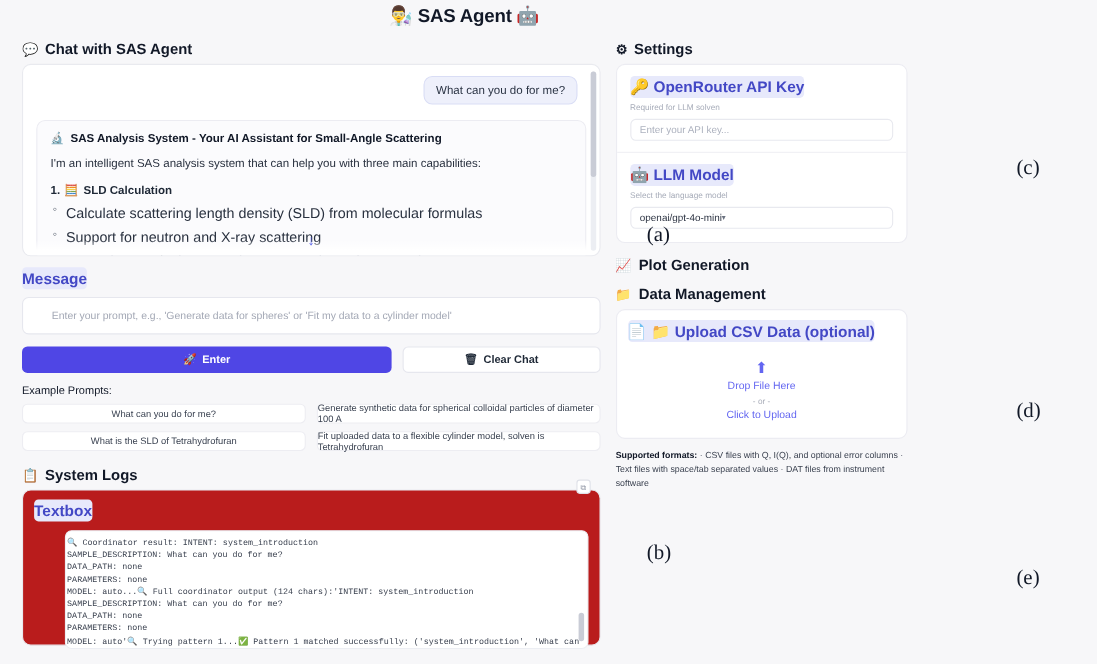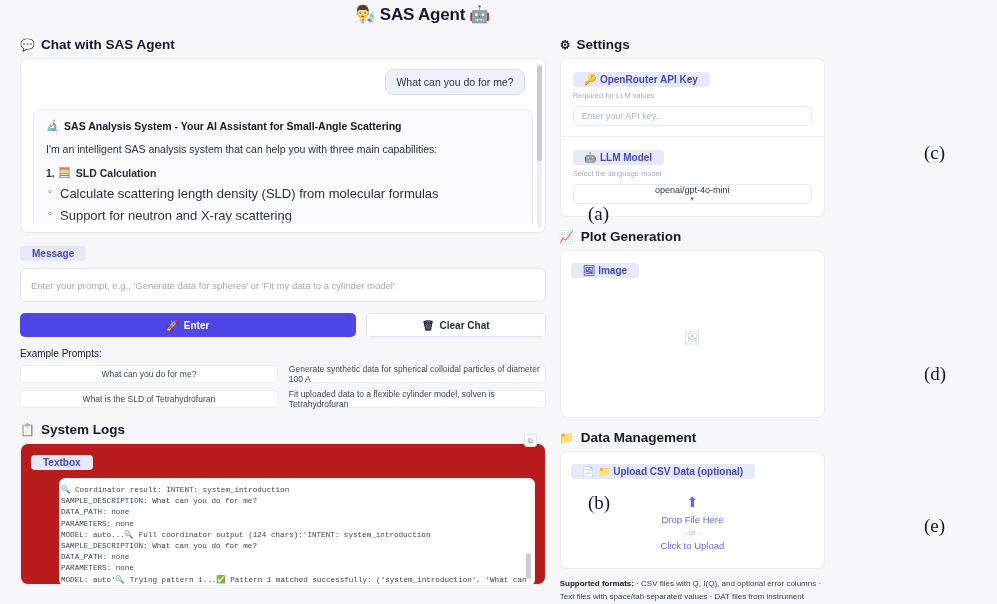--- a/index.html
+++ b/index.html
@@ -74,25 +74,25 @@
   }
   .mask-fade {
     position:absolute; left:1px; right:8px; bottom:0; height: 14px;
     background: linear-gradient(to bottom, rgba(255,255,255,0), #ffffff 70%);
   }
 
   
   .msg-wrap { margin-top: 10px; }
   .pill-label {
     display:inline-block; background:#e7e9fb; color:#4348c5;
-    font-size: 10px; font-weight:bold; border-radius: 4px; padding: 2px 12px;
+    font-size: 14px; font-weight:bold; border-radius: 4px; padding: 2px 0;
   }
   .msg-input {
     margin-top: 7px; height: 34px; border: 1px solid #e6e7ee; border-radius: 6px;
-    background:#fff; display:flex; align-items:center; padding: 0 10px;
+    background:#fff; display:flex; align-items:center; padding: 0 26px;
     font-size: 9.5px; color:#a3a8b5;
   }
 
   .btn-row { display:flex; gap: 10px; margin-top: 11px; }
   .btn-send {
     flex: 1; height: 24px; background: #4f46e5; color:#fff; border-radius: 5px;
     display:flex; align-items:center; justify-content:center; gap:5px;
     font-size: 10px; font-weight: bold;
   }
   .btn-clear {
@@ -146,21 +146,21 @@
   .field-sub { font-size: 7.5px; color:#a7acb9; margin-top: 4px; }
   .text-input {
     margin-top: 6px; height: 20px; border:1px solid #e8e9ef; border-radius:5px;
     display:flex; align-items:center; padding: 0 8px; font-size:9px; color:#adb2bf;
     background:#fff;
   }
   .divider { height:1px; background:#f0f0f4; margin: 10px -12px; }
   .select-input {
     margin-top: 6px; height: 20px; border:1px solid #e8e9ef; border-radius:5px;
     display:flex; align-items:center; justify-content:flex-start;
-    padding: 0 8px; font-size:9px; color:#2c3342; background:#fff;flex-direction:column;
+    padding: 0 8px; font-size:9px; color:#2c3342; background:#fff;
   }
   .caret { font-size: 7px; color:#6b7280; }
 
   .plot-panel {
     background:#fff; border:1px solid #ececf2; border-radius:8px;
     padding: 9px 10px; height: 168px; position:relative;
   }
   .plot-empty {
     position:absolute; left:0; right:0; top: 52%; transform: translateY(-50%);
     text-align:center; color:#c3c7d2; font-size: 13px;
@@ -301,21 +301,21 @@
       <div class="section-title">
         <span class="emoji">⚙</span>
         <span>Settings</span>
       </div>
 
       <div class="settings-card">
         <span class="pill-label">
           <span>🔑</span>
           <span>OpenRouter API Key</span>
         </span>
-        <div class="field-sub">Required for LLM values</div>
+        <div class="field-sub">Required for LLM solven</div>
         <div class="text-input">
           <span>Enter your API key...</span>
         </div>
 
         <div class="divider"></div>
 
         <span class="pill-label">
           <span>🤖</span>
           <span>LLM Model</span>
         </span>
@@ -324,27 +324,20 @@
           <span>openai/gpt-4o-mini</span>
           <span class="caret">▾</span>
         </div>
       </div>
 
       <div class="section-title" style="margin-top:12px">
         <span class="emoji">📈</span>
         <span>Plot Generation</span>
       </div>
 
-      <div class="plot-panel">
-        <span class="pill-label">
-          <span>🖼</span>
-          <span>Image</span>
-        </span>
-        <div class="plot-empty">🖼</div>
-      </div>
 
       <div class="section-title" style="margin-top:12px">
         <span class="emoji">📁</span>
         <span>Data Management</span>
       </div>
 
       <div class="upload-panel">
         <span class="pill-label">
           <span>📄</span>
           <span>📁</span>

